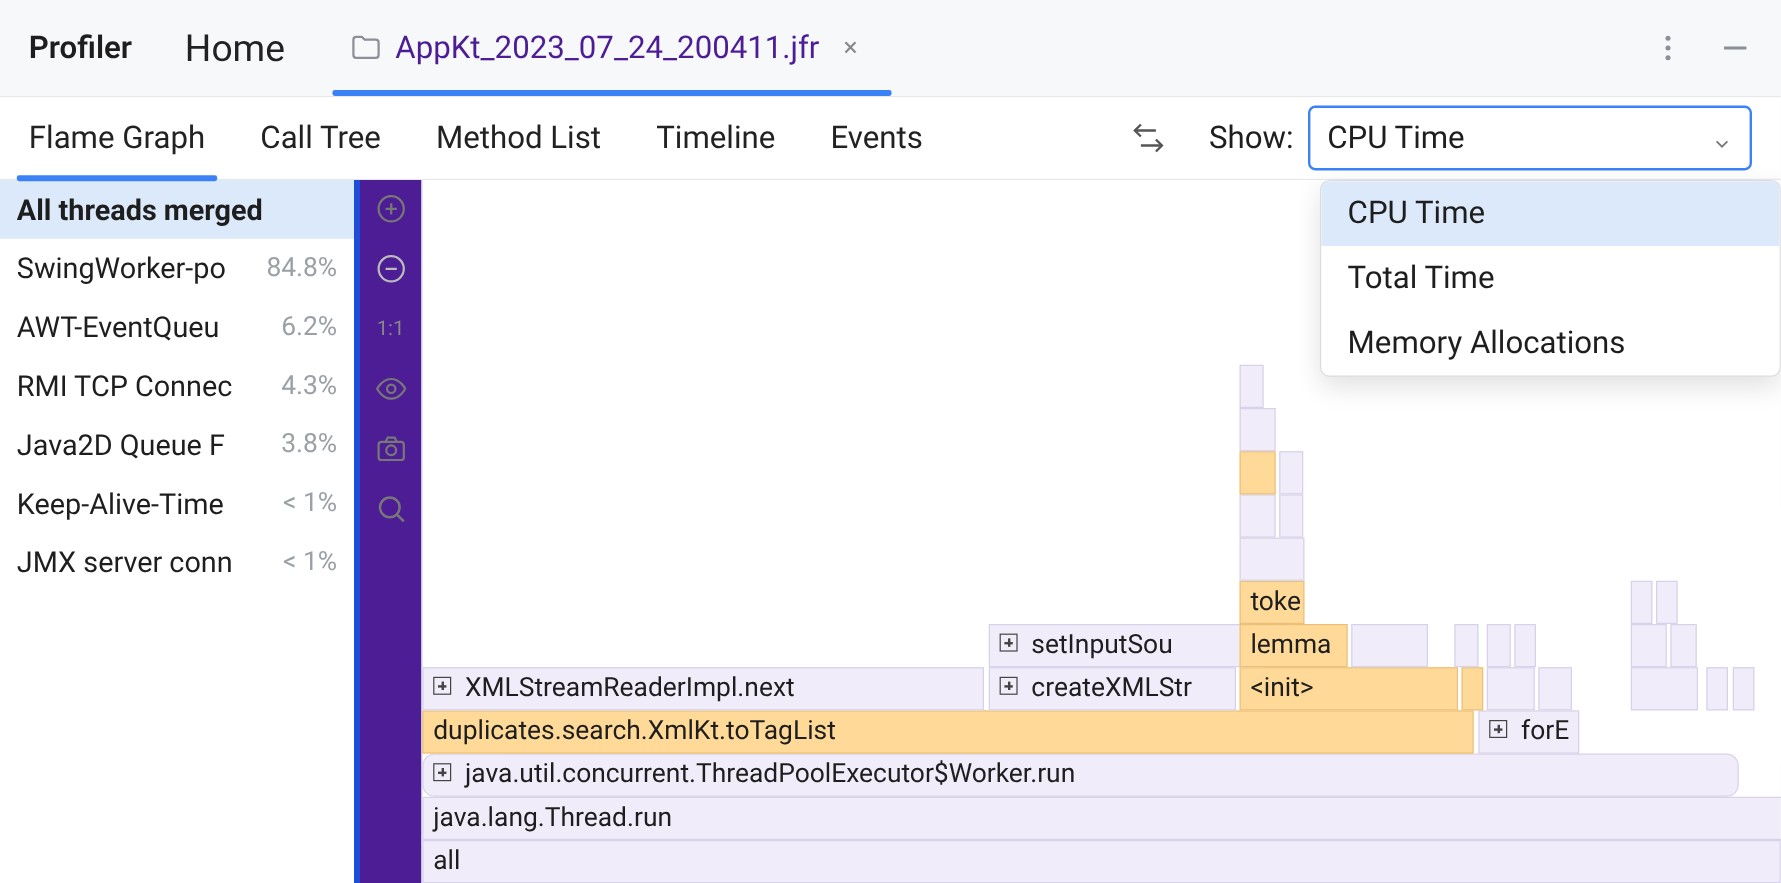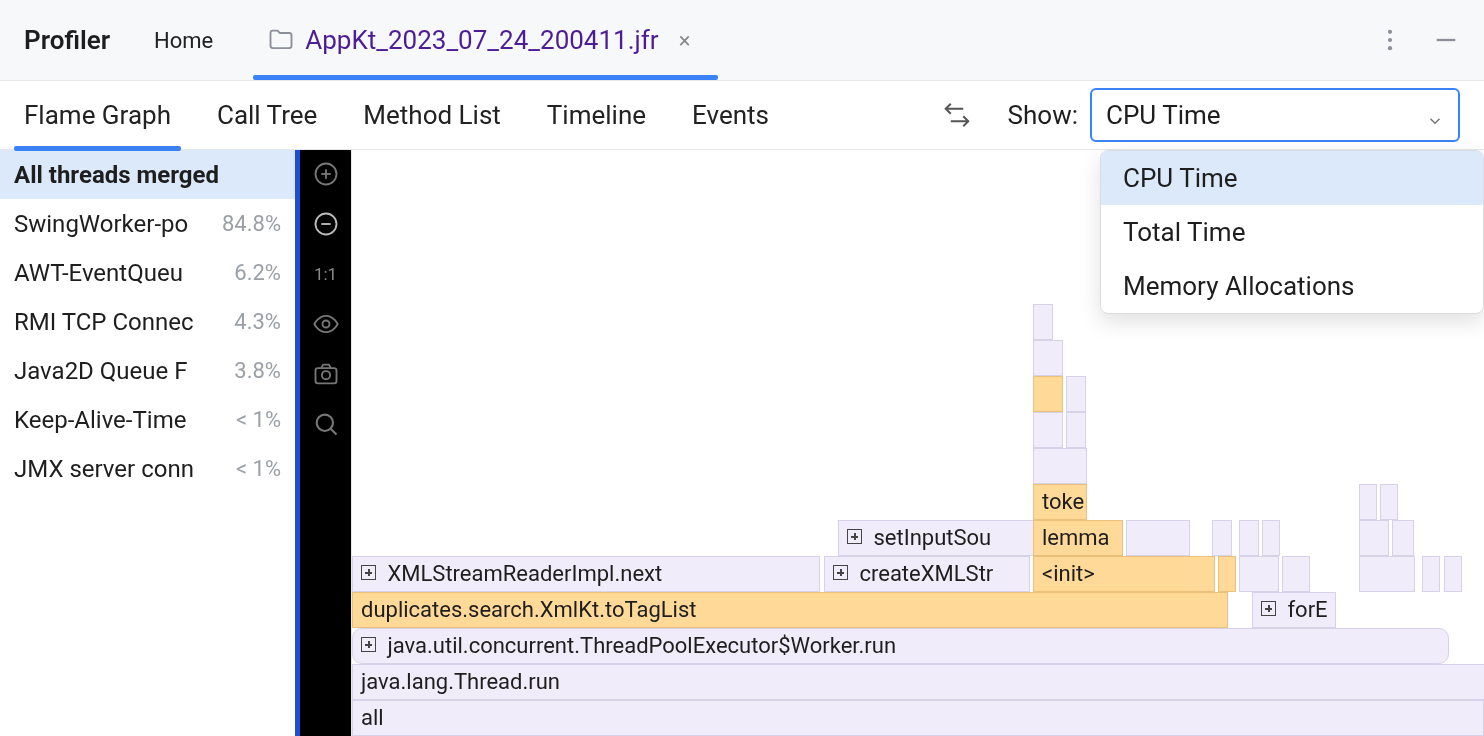--- a/index.html
+++ b/index.html
@@ -18,21 +18,21 @@
   display: flex; align-items: center;
   height: 80px;
   padding: 0 24px;
   background: #f7f8fa;
 }
 .header .title {
   font-size: 26px; font-weight: 600;
   margin-right: 44px;
 }
 .header .link {
-  font-size: 22px; color: #222;
+  font-size: 31px; color: #222;
   margin-right: 40px;
 }
 .tab {
   display: flex; align-items: center;
   height: 80px;
   padding: 0 28px 0 14px;
   position: relative;
 }
 .tab::after {
   content: "";
@@ -95,21 +95,21 @@
   height: 49px;
   font-size: 24px;
 }
 .thread-row.selected { background: #dce9fb; font-weight: 700; }
 .thread-row .name { white-space: nowrap; overflow: hidden; text-overflow: clip; flex:1; }
 .thread-row .pct { color: #9aa0a6; font-size: 22px; min-width:60px; text-align:right; }
 
 .tool-col {
   width: 52px;
   border-right: 1px solid #e6e8eb;
-  background: #000000;
+  background: #4c1d95;
   display:flex; flex-direction:column; align-items:center;
   padding-top:10px; gap:22px;
 }
 .tool-col .tool { width:28px; height:28px; color:#666; display:flex;align-items:center;justify-content:center; font-size:20px; }
 
 
 .flame {
   flex: 1;
   position: relative;
   background: #fff;
@@ -294,42 +294,42 @@
     </div>
 
     <div class="frame" style="left:0; bottom:72px; width:1097px;border-radius:10px;">
       <span class="expand-box"></span>
       <span>java.util.concurrent.ThreadPoolExecutor$Worker.run</span>
     </div>
 
     <div class="frame hot" style="left:0; bottom:108px; width:876px;">
       <span>duplicates.search.XmlKt.toTagList</span>
     </div>
-    <div class="frame" style="left:900px; bottom:108px; width:84px;">
+    <div class="frame" style="left:880px; bottom:108px; width:84px;">
       <span class="expand-box"></span>
       <span>forE</span>
     </div>
 
     <div class="frame" style="left:0; bottom:144px; width:468px;">
       <span class="expand-box"></span>
       <span>XMLStreamReaderImpl.next</span>
     </div>
     <div class="frame" style="left:472px; bottom:144px; width:206px;">
       <span class="expand-box"></span>
       <span>createXMLStr</span>
     </div>
     <div class="frame hot" style="left:681px; bottom:144px; width:182px;">
       <span>&lt;init&gt;</span>
     </div>
     <div class="frame hot" style="left:866px; bottom:144px; width:14px;"></div>
     <div class="frame" style="left:887px; bottom:144px; width:40px;"></div>
     <div class="frame" style="left:930px; bottom:144px; width:28px;"></div>
     <div class="frame" style="left:1007px; bottom:144px; width:56px;"></div>
 
-    <div class="frame" style="left:486px; bottom:180px; width:230px;">
+    <div class="frame" style="left:472px; bottom:180px; width:230px;">
       <span class="expand-box"></span>
       <span>setInputSou</span>
     </div>
     <div class="frame hot" style="left:681px; bottom:180px; width:90px;">
       <span>lemma</span>
     </div>
     <div class="frame" style="left:774px; bottom:180px; width:64px;"></div>
     <div class="frame" style="left:860px; bottom:180px; width:20px;"></div>
     <div class="frame" style="left:887px; bottom:180px; width:20px;"></div>
     <div class="frame" style="left:910px; bottom:180px; width:14px;"></div>

